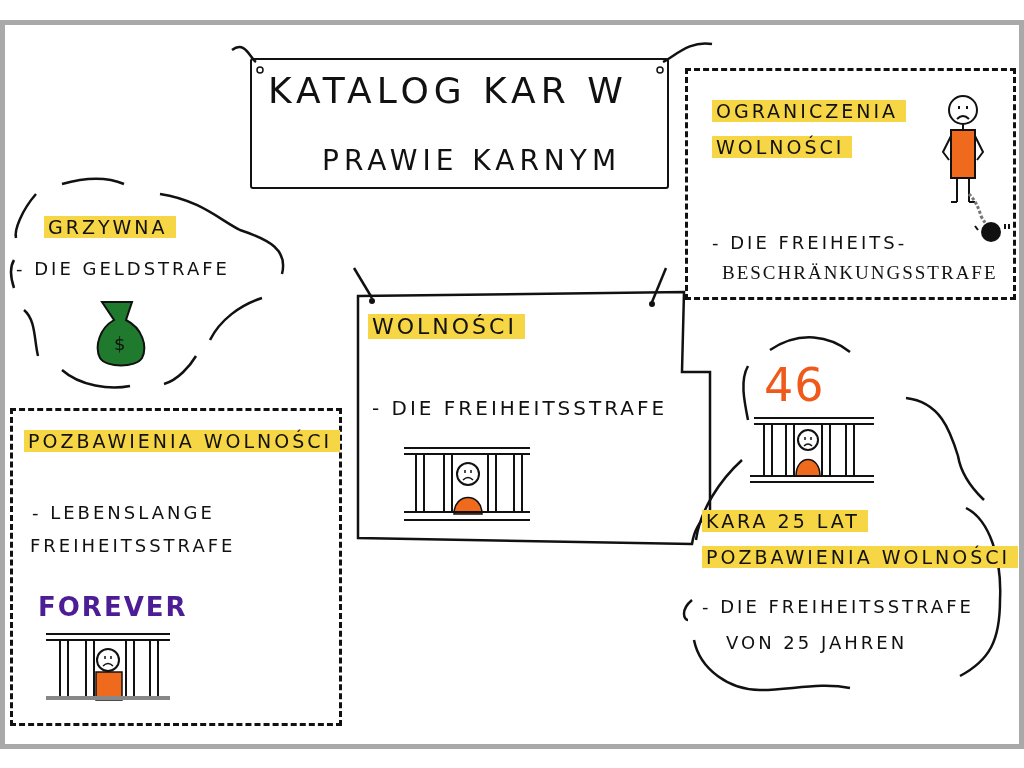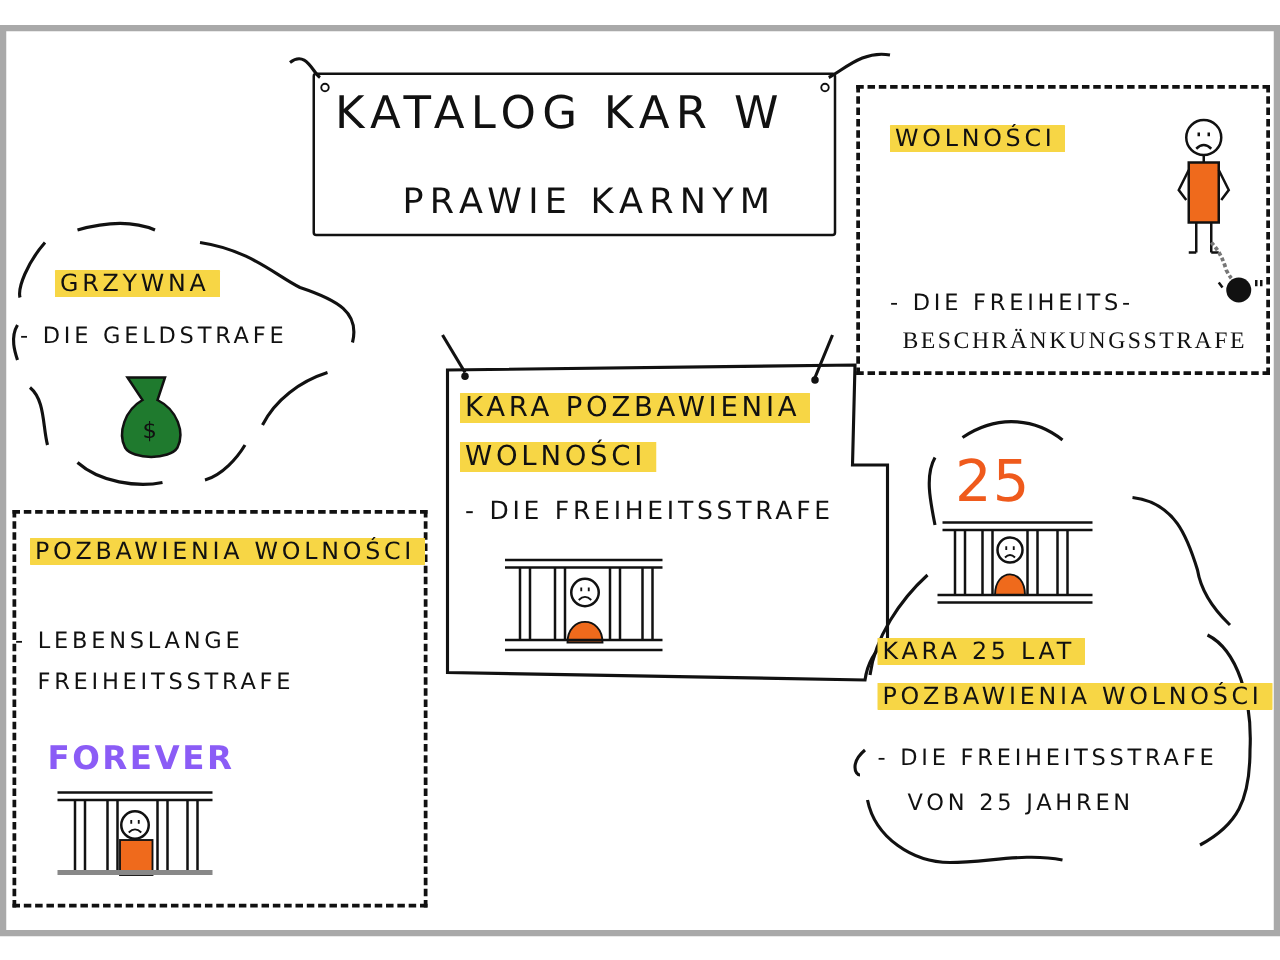--- a/index.html
+++ b/index.html
@@ -8,40 +8,41 @@
   .abs{position:absolute;}
   .hand{font-family:"DejaVu Sans",sans-serif;font-weight:400;letter-spacing:3px;color:#111;white-space:nowrap;text-transform:uppercase;}
   .hl{background:linear-gradient(180deg,rgba(0,0,0,0) 8%,#f7d645 8%,#f7d645 92%,rgba(0,0,0,0) 92%);padding:2px 8px 2px 4px;border-radius:3px;}
   .title-box{position:absolute;left:250px;top:58px;width:415px;height:127px;border:2.5px solid #111;border-radius:3px;}
   .title-l1{position:absolute;left:268px;top:70px;font-size:36px;letter-spacing:5px;}
   .title-l2{position:absolute;left:322px;top:144px;font-size:28px;letter-spacing:5px;}
   .dash-box{position:absolute;border:3px dashed #111;}
   svg{position:absolute;overflow:visible;}
   .t-head{font-size:19px;}
   .t-sub{font-size:18px;}
-  .forever{font-size:26px;color:#8b5cf6;letter-spacing:2px;font-weight:bold;}
+  .forever{font-size:26px;color:#4c1d95;letter-spacing:2px;font-weight:bold;}
   .twentyfive{font-size:46px;color:#ef5a1c;font-weight:400;letter-spacing:1px;}
 </style>
 </head>
 <body>
 
 <div class="frame"></div>
 
 <svg width="1024" height="768" style="left:0;top:0;">
   <path d="M232 50 C 245 40, 250 58, 256 62" stroke="#111" stroke-width="2.5" fill="none"></path>
   <path d="M663 62 C 675 56, 690 40, 712 44" stroke="#111" stroke-width="2.5" fill="none"></path>
   <circle cx="260" cy="70" r="3" stroke="#111" stroke-width="1.5" fill="#fff"></circle>
   <circle cx="660" cy="70" r="3" stroke="#111" stroke-width="1.5" fill="#fff"></circle>
 </svg>
 <div class="title-box"></div>
 <div class="abs hand title-l1">KATALOG  KAR W</div>
 <div class="abs hand title-l2">PRAWIE KARNYM</div>
 
 <div class="dash-box" style="left:685px;top:68px;width:325px;height:226px;"></div>
 <div class="abs hand t-head" style="left:712px;top:100px;">
+  <div style="margin-bottom:14px;"><span class="hl">OGRANICZENIA</span></div>
   <div><span class="hl">WOLNOŚCI</span></div>
 </div>
 <div class="abs hand t-sub" style="left:712px;top:232px;">- DIE FREIHEITS-</div>
 <div class="abs hand" style="left:722px;top:262px;font-size:19px;letter-spacing:2px;font-family:Liberation Serif, serif;">BESCHRÄNKUNGSSTRAFE</div>
 <svg width="80" height="170" style="left:935px;top:92px;">
   <circle cx="28" cy="18" r="14" stroke="#111" stroke-width="2" fill="#fff"></circle>
   <line x1="24" y1="14" x2="24" y2="17" stroke="#111" stroke-width="2"></line>
   <line x1="32" y1="14" x2="32" y2="17" stroke="#111" stroke-width="2"></line>
   <path d="M22 27 Q28 21 34 27" stroke="#111" stroke-width="2" fill="none"></path>
   <line x1="28" y1="32" x2="28" y2="38" stroke="#111" stroke-width="2"></line>
@@ -79,21 +80,20 @@
 </svg>
 
 <svg width="1024" height="768" style="left:0;top:0;">
   <line x1="354" y1="268" x2="372" y2="298" stroke="#111" stroke-width="2.5"></line>
   <line x1="666" y1="268" x2="652" y2="302" stroke="#111" stroke-width="2.5"></line>
   <circle cx="372" cy="301" r="3" fill="#111"></circle>
   <circle cx="652" cy="304" r="3" fill="#111"></circle>
   <path d="M358 296 L684 292 L682 372 L710 372 L710 512 C 700 520, 694 530, 692 544 L358 538 Z" stroke="#111" stroke-width="2.5" fill="none"></path>
 </svg>
 <div class="abs hand" style="left:368px;top:314px;font-size:22px;">
-  <div style="margin-bottom:14px;"><span class="hl">KARA POZBAWIENIA</span></div>
   <div><span class="hl">WOLNOŚCI</span></div>
 </div>
 <div class="abs hand" style="left:372px;top:396px;font-size:20px;">- DIE FREIHEITSSTRAFE</div>
 <svg width="130" height="80" style="left:404px;top:446px;">
   <line x1="0" y1="2" x2="126" y2="2" stroke="#111" stroke-width="2"></line>
   <line x1="0" y1="8" x2="126" y2="8" stroke="#111" stroke-width="2"></line>
   <circle cx="64" cy="28" r="11" fill="#fff" stroke="#111" stroke-width="2"></circle>
   <line x1="61" y1="24" x2="61" y2="27" stroke="#111" stroke-width="1.5"></line>
   <line x1="67" y1="24" x2="67" y2="27" stroke="#111" stroke-width="1.5"></line>
   <path d="M59 34 Q64 29 69 34" stroke="#111" stroke-width="1.5" fill="none"></path>
@@ -109,21 +109,21 @@
       <line x1="118" y1="8" x2="118" y2="66"></line>
   </g>
   <line x1="0" y1="66" x2="126" y2="66" stroke="#111" stroke-width="2"></line>
   <line x1="0" y1="74" x2="126" y2="74" stroke="#111" stroke-width="2"></line>
 </svg>
 
 <div class="dash-box" style="left:10px;top:408px;width:326px;height:312px;"></div>
 <div class="abs hand t-head" style="left:24px;top:430px;">
   <div><span class="hl">POZBAWIENIA WOLNOŚCI</span></div>
 </div>
-<div class="abs hand t-sub" style="left:12px;top:502px;">- LEBENSLANGE</div>
+<div class="abs hand t-sub" style="left:32px;top:502px;">- LEBENSLANGE</div>
 <div class="abs hand t-sub" style="left:30px;top:535px;">FREIHEITSSTRAFE</div>
 <div class="abs forever" style="left:38px;top:592px;">FOREVER</div>
 <svg width="130" height="80" style="left:46px;top:632px;">
   <line x1="0" y1="2" x2="124" y2="2" stroke="#111" stroke-width="2"></line>
   <line x1="0" y1="8" x2="124" y2="8" stroke="#111" stroke-width="2"></line>
   <circle cx="62" cy="28" r="11" fill="#fff" stroke="#111" stroke-width="2"></circle>
   <line x1="59" y1="24" x2="59" y2="27" stroke="#111" stroke-width="1.5"></line>
   <line x1="65" y1="24" x2="65" y2="27" stroke="#111" stroke-width="1.5"></line>
   <path d="M57 34 Q62 29 67 34" stroke="#111" stroke-width="1.5" fill="none"></path>
   <rect x="50" y="40" width="26" height="28" fill="#ef6a1c" stroke="#111" stroke-width="1.5"></rect>
@@ -142,21 +142,21 @@
 
 <svg width="1024" height="768" style="left:0;top:0;">
   <path d="M770 350 C 800 330, 830 336, 850 352" stroke="#111" stroke-width="2.5" fill="none"></path>
   <path d="M748 366 C 740 380, 744 400, 748 420" stroke="#111" stroke-width="2.5" fill="none"></path>
   <path d="M906 398 C 940 402, 950 430, 958 456 C 962 480, 980 496, 984 500" stroke="#111" stroke-width="2.5" fill="none"></path>
   <path d="M742 460 C 720 480, 700 510, 696 540" stroke="#111" stroke-width="2.5" fill="none"></path>
   <path d="M966 508 C 990 520, 1002 560, 1000 600 C 1000 640, 990 660, 960 676" stroke="#111" stroke-width="2.5" fill="none"></path>
   <path d="M692 600 C 680 610, 684 620, 688 620" stroke="#111" stroke-width="2.5" fill="none"></path>
   <path d="M694 640 C 700 670, 730 690, 760 690 C 790 690, 820 682, 850 688" stroke="#111" stroke-width="2.5" fill="none"></path>
 </svg>
-<div class="abs twentyfive" style="left:764px;top:358px;">25</div>
+<div class="abs twentyfive" style="left:764px;top:358px;">46</div>
 <svg width="130" height="76" style="left:750px;top:416px;">
   <line x1="4" y1="2" x2="124" y2="2" stroke="#111" stroke-width="2"></line>
   <line x1="4" y1="8" x2="124" y2="8" stroke="#111" stroke-width="2"></line>
   <circle cx="58" cy="24" r="10" fill="#fff" stroke="#111" stroke-width="2"></circle>
   <line x1="55" y1="21" x2="55" y2="24" stroke="#111" stroke-width="1.5"></line>
   <line x1="61" y1="21" x2="61" y2="24" stroke="#111" stroke-width="1.5"></line>
   <path d="M54 30 Q58 26 62 30" stroke="#111" stroke-width="1.5" fill="none"></path>
   <path d="M46 60 C 46 38, 70 38, 70 60 Z" fill="#ef6a1c" stroke="#111" stroke-width="1.5"></path>
   <g stroke="#111" stroke-width="2">
     <line x1="14" y1="8" x2="14" y2="60"></line>

